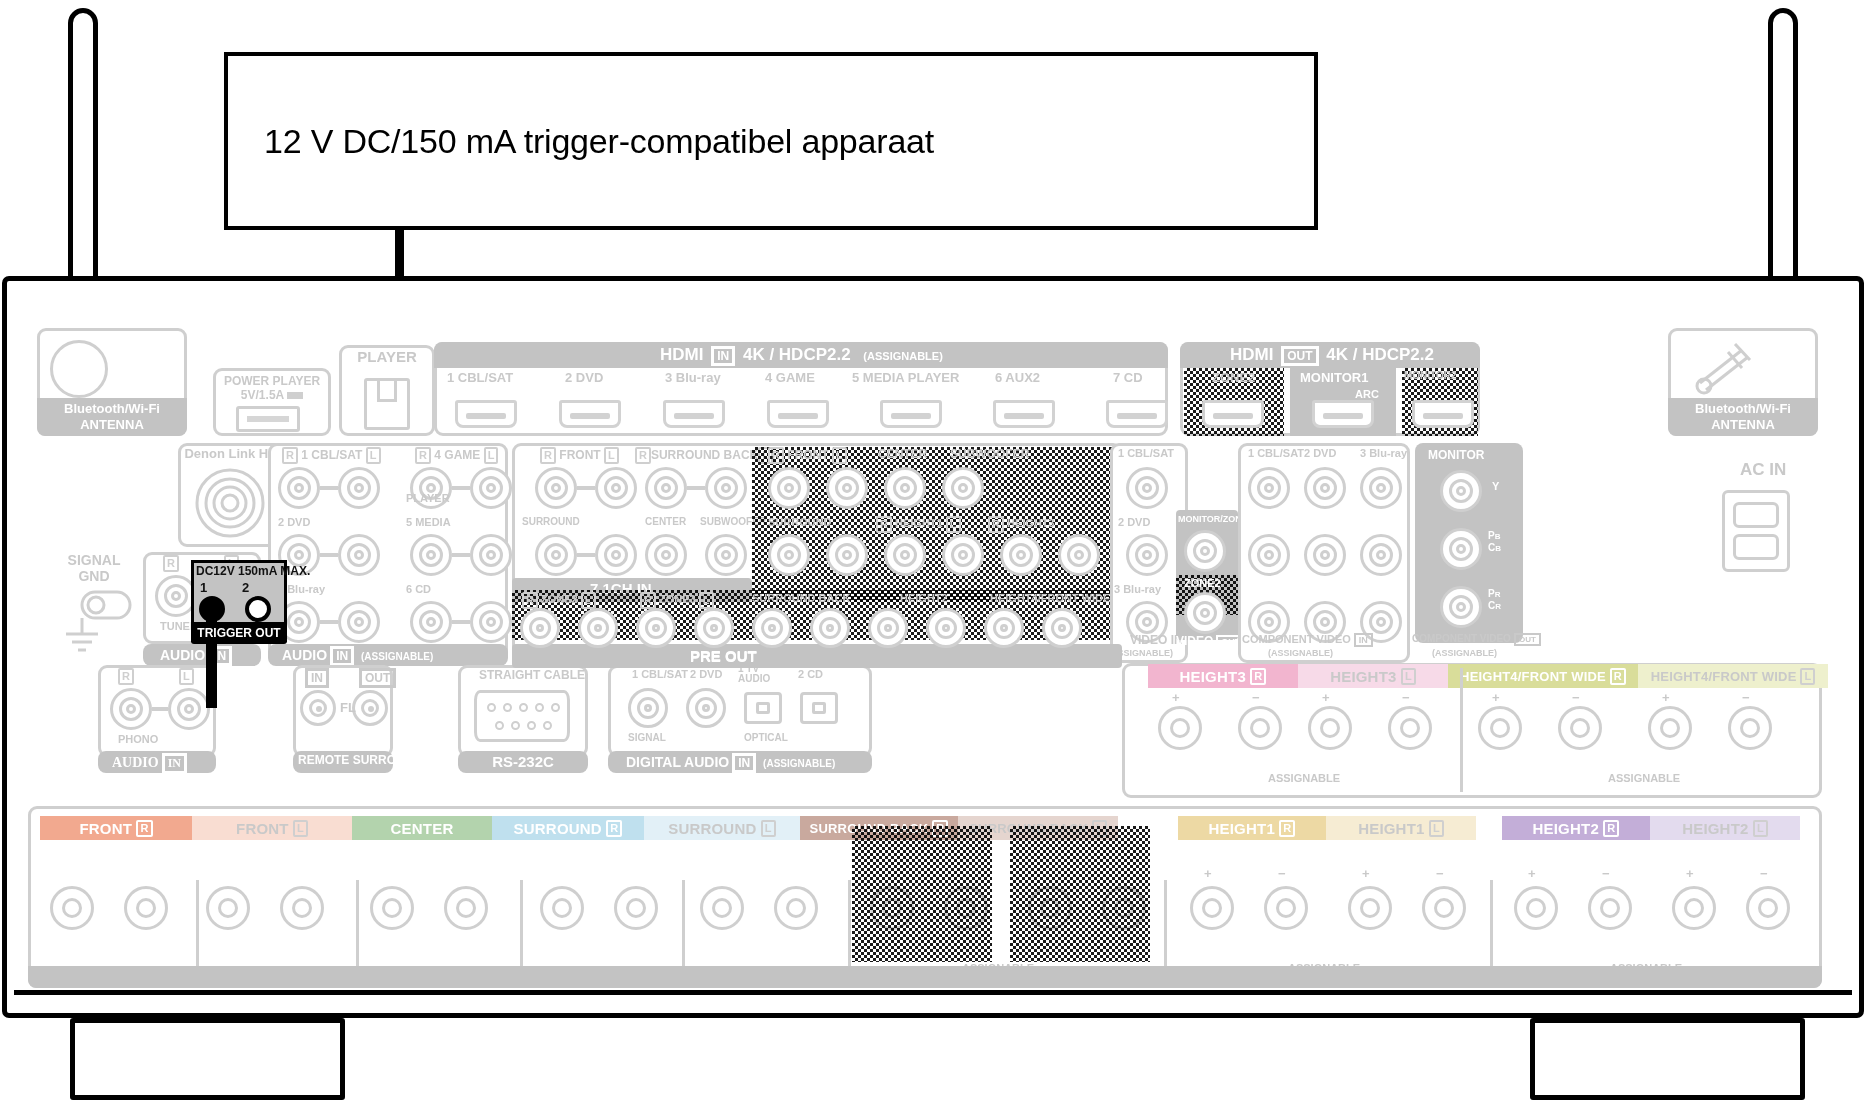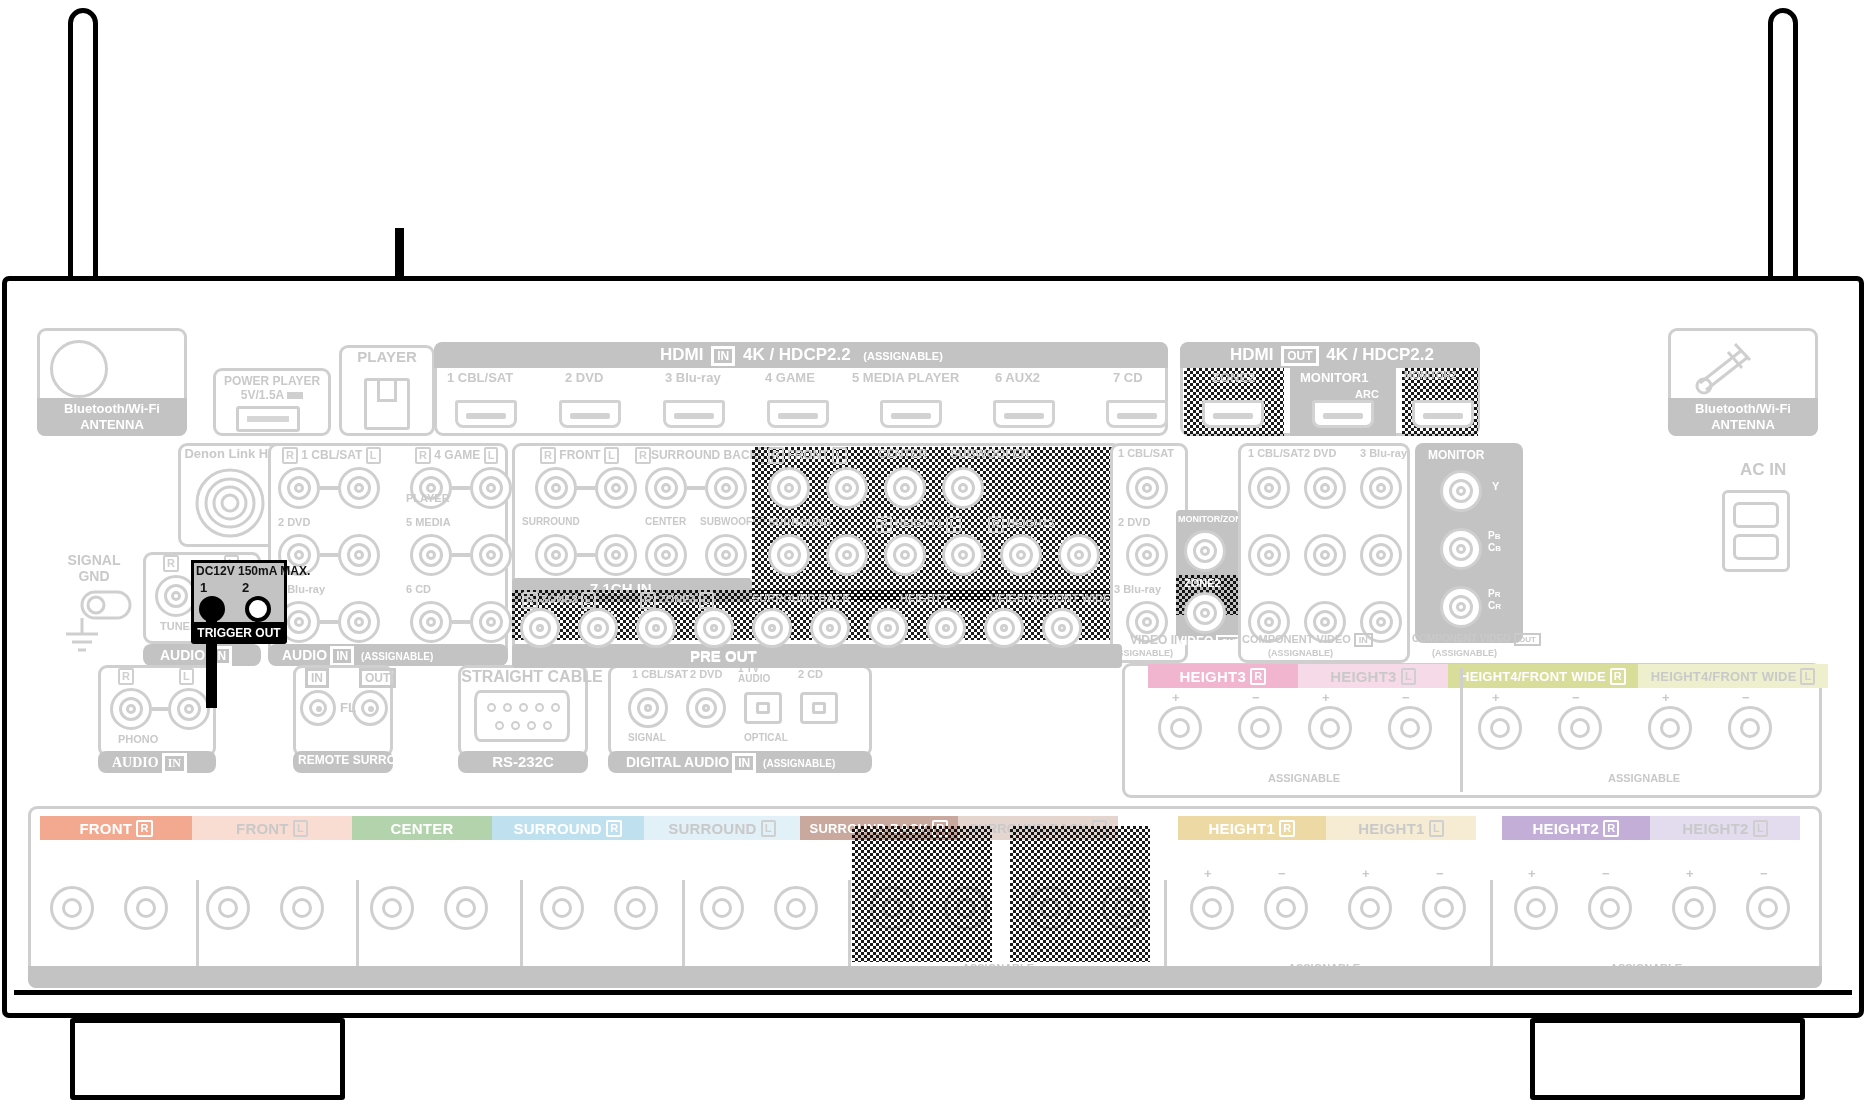--- a/index.html
+++ b/index.html
@@ -119,20 +119,23 @@
 </head>
 <body>
 
 <div id="stage">
 
   <div class="ant-rod ant-l"></div>
   <div class="ant-rod ant-r"></div>
 
   <div class="callout-lead"></div>
   <div class="callout-lead-h"></div>
+  <div class="callout-box">
+    <div class="callout-text">12 V DC/150 mA trigger-compatibel apparaat</div>
+  </div>
 
   <div class="chassis"></div>
   <div class="chassis-inner-line"></div>
   <div class="foot l"></div>
   <div class="foot r"></div>
 
   <div class="grp" style="left:37px;top:328px;width:150px;height:108px;"></div>
   <div class="antjack" style="left:50px;top:340px;"></div>
   <div class="grp-fill" style="left:37px;top:398px;width:150px;height:38px;border-radius:0 0 8px 8px;"></div>
   <div class="lbl white ctr" style="left:37px;top:401px;width:150px;font-size:13px;line-height:16px;">
@@ -386,21 +389,21 @@
   <div class="grp" style="left:293px;top:665px;width:100px;height:92px;"></div>
   <div class="lbl" style="left:302px;top:668px;font-size:11px;"><span class="tag g">IN</span></div>
   <div class="lbl" style="left:356px;top:668px;font-size:11px;"><span class="tag g">OUT</span></div>
   <div class="rca" style="left:300px;top:690px;width:36px;height:36px;"></div>
   <div class="rca" style="left:352px;top:690px;width:36px;height:36px;"></div>
   <div class="lbl" style="left:340px;top:700px;font-size:13px;">FL</div>
   <div class="grp-fill" style="left:293px;top:751px;width:100px;height:22px;"></div>
   <div class="lbl white" style="left:298px;top:753px;font-size:12px;">REMOTE SURROUND</div>
 
   <div class="grp" style="left:458px;top:665px;width:130px;height:92px;"></div>
-  <div class="lbl ctr" style="left:458px;top:668px;width:148px;font-size:16px;">STRAIGHT CABLE</div>
+  <div class="lbl ctr" style="left:458px;top:668px;width:148px;font-size:12px;">STRAIGHT CABLE</div>
   <div class="dsub" style="left:474px;top:690px;">
     <div class="dpin" style="left:10px;top:10px;"></div>
       <div class="dpin" style="left:26px;top:10px;"></div>
     <div class="dpin" style="left:42px;top:10px;"></div>
       <div class="dpin" style="left:58px;top:10px;"></div>
     <div class="dpin" style="left:74px;top:10px;"></div>
     <div class="dpin" style="left:18px;top:28px;"></div>
       <div class="dpin" style="left:34px;top:28px;"></div>
     <div class="dpin" style="left:50px;top:28px;"></div>
       <div class="dpin" style="left:66px;top:28px;"></div>

